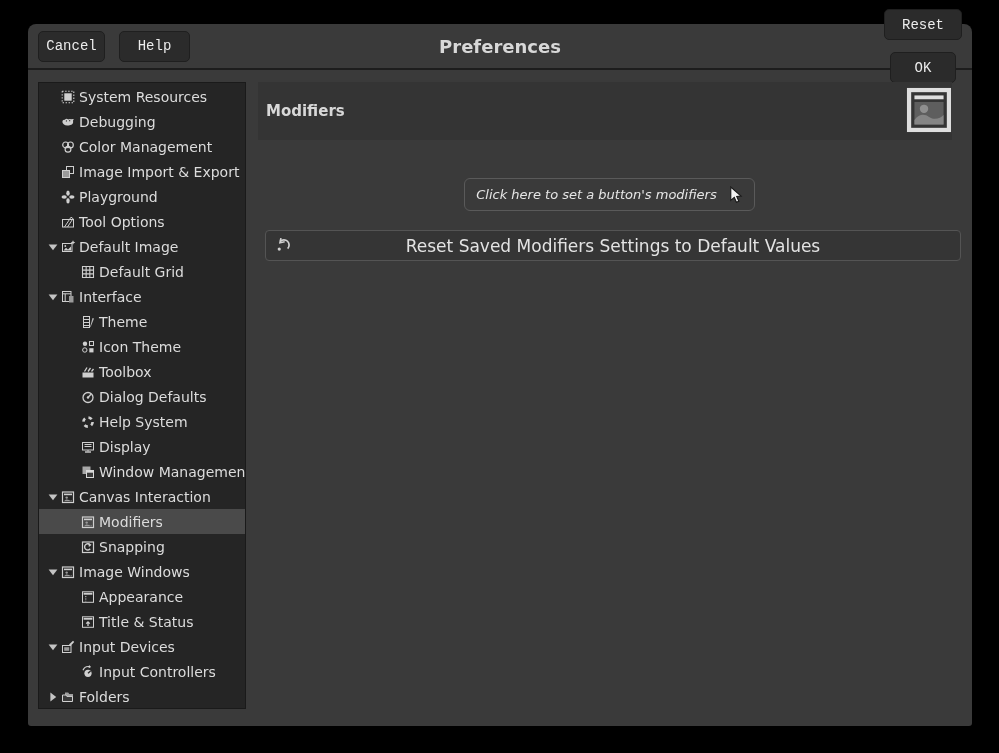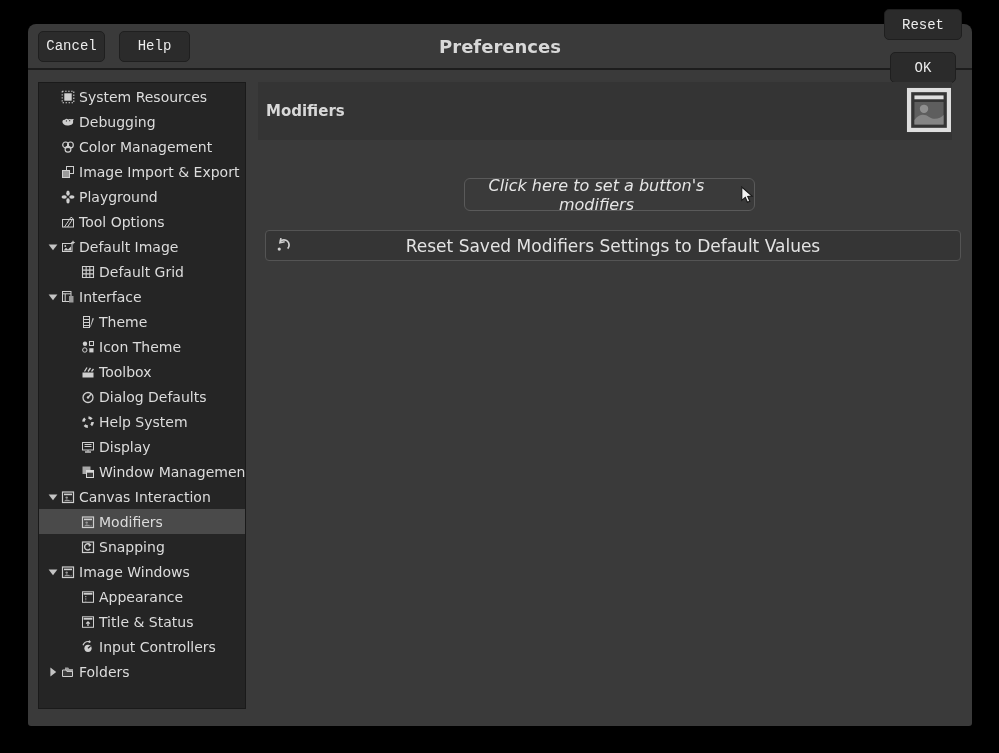--- a/index.html
+++ b/index.html
@@ -40,21 +40,21 @@
   .tree-label{font-size:14px;color:#dcdcdc;white-space:nowrap;line-height:1;}
   
   .banner{position:absolute;left:230px;top:58px;width:694px;height:58px;
     background:var(--banner-bg);display:flex;align-items:center;}
   .banner-title{font-size:15px;font-weight:bold;color:var(--title-text);padding-left:8px;}
   .page-icon{position:absolute;right:0;top:5px;width:46px;height:46px;display:flex;}
   
   .set-mod-btn{position:absolute;left:436px;top:154px;width:291px;height:33px;
     background:var(--dialog-bg);border:1px solid var(--content-button-border);
     border-radius:6px;display:flex;align-items:center;justify-content:center;gap:9px;
-    color:#e6e6e6;font-size:16px;font-style:italic;font-family:inherit;cursor:pointer;}
+    color:#e6e6e6;font-size:13px;font-style:italic;font-family:inherit;cursor:pointer;}
   .reset-mod-btn{position:absolute;left:237px;top:206px;width:696px;height:31px;
     background:var(--content-button-bg);border:1px solid #545454;border-radius:4px;
     color:#e3e3e3;font-size:17px;font-family:inherit;cursor:pointer;}
   .revert-icon{position:absolute;left:9px;top:6px;width:17px;height:17px;display:flex;}
   .cursor-icon{width:17px;height:18px;display:flex;}
 </style>
 </head>
 <body>
 
 <div class="stage">
@@ -341,20 +341,35 @@
           <span class="expander"></span>
           <span class="indent"></span>
           <span class="tree-icon">
             <svg width="16" height="16" viewBox="0 0 16 16">
               <rect x="2.5" y="2.8" width="11" height="10.5" fill="none" stroke="#cfcfcf"></rect>
               <rect x="3.6" y="3.9" width="8.8" height="1.8" fill="#cfcfcf"></rect>
               <path d="M8 12 V8 M6.2 9.6 L8 7.8 L9.8 9.6" fill="none" stroke="#cfcfcf" stroke-width="1.3"></path>
             </svg>
           </span>
           <span class="tree-label">Title &amp; Status</span>
+        </div>
+        <div class="tree-row">
+          <span class="expander">
+            <svg width="14" height="14" viewBox="0 0 14 14">
+              <polygon points="2.6,4.4 11.4,4.4 7,10.2" fill="#c4c4c4"></polygon>
+            </svg>
+          </span>
+          <span class="tree-icon">
+            <svg width="16" height="16" viewBox="0 0 16 16">
+              <rect x="2.5" y="6.5" width="8.5" height="7" fill="none" stroke="#cfcfcf"></rect>
+              <rect x="4.2" y="8.2" width="5" height="3.6" fill="#9a9a9a"></rect>
+              <path d="M9 5.5 L13 1.8 L14.2 3 L10.5 7 Z" fill="#cfcfcf"></path>
+            </svg>
+          </span>
+          <span class="tree-label">Input Devices</span>
         </div>
         <div class="tree-row">
           <span class="expander"></span>
           <span class="indent"></span>
           <span class="tree-icon">
             <svg width="16" height="16" viewBox="0 0 16 16">
               <circle cx="8" cy="9.3" r="3.6" fill="#cfcfcf"></circle>
               <path d="M8 9.3 L10.6 6.9" stroke="#252525" stroke-width="1.3"></path>
               <path d="M3 6.2 A6 6 0 0 1 9.5 2.6" fill="none" stroke="#cfcfcf" stroke-width="1.2"></path>
               <path d="M9 1.1 L11.1 3 L8.6 4.3 Z" fill="#cfcfcf"></path>

